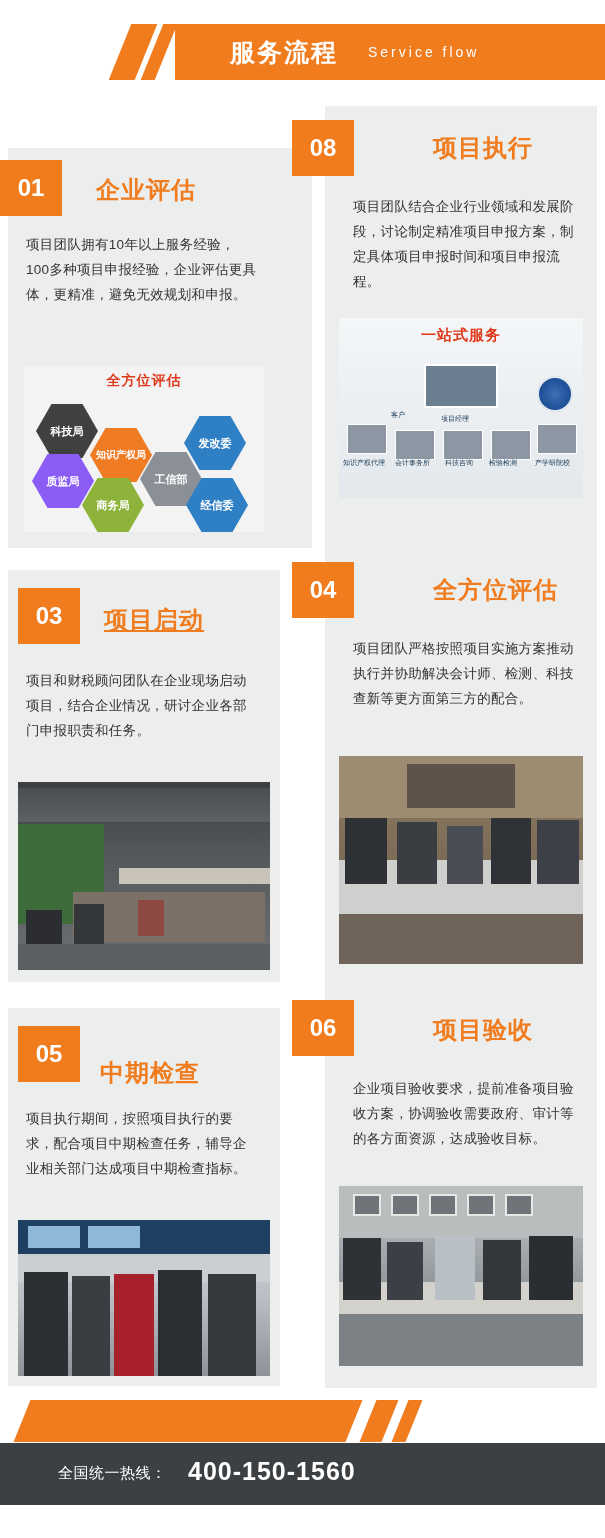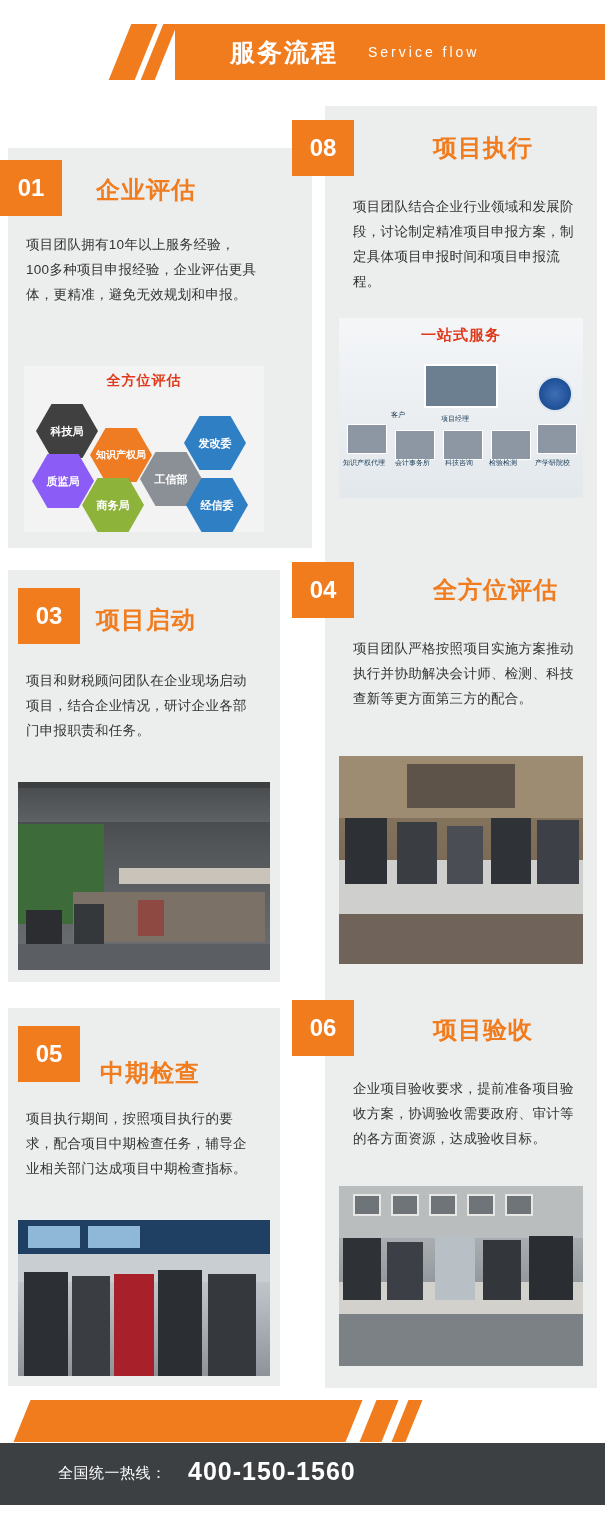--- a/index.html
+++ b/index.html
@@ -280,21 +280,21 @@
           <div class="svc-lbl" style="left:150px; top:140px;">检验检测</div>
           <div class="svc-lbl" style="left:196px; top:140px;">产学研院校</div>
         </div>
       </div>
     </div>
   </div>
 
   <div class="card" style="left:8px; top:570px; width:272px; height:412px;">
     <div class="card-inner">
       <div class="badge" style="left:10px; top:18px;">03</div>
-      <div class="card-title" style="left:88px; top:34px;">项目启动</div>
+      <div class="card-title" style="left:96px; top:34px;text-decoration:underline;">项目启动</div>
       <div class="card-text" style="left:18px; top:98px; width:232px;">项目和财税顾问团队在企业现场启动项目，结合企业情况，研讨企业各部门申报职责和任务。</div>
 
       <div class="photo" style="left:10px; top:212px; width:252px; height:188px;">
         <div class="ph-room" style="background:linear-gradient(#3b3d3f 0%, #55585b 38%, #6d7174 100%);">
           <div class="ph-band" style="top:6px; height:34px; background:linear-gradient(#4b4e51,#5e6164);"></div>
           <div style="position:absolute; left:0; top:42px; width:34%; height:100px; background:#3e6b3a;"></div>
           <div style="position:absolute; left:40%; top:86px; width:60%; height:16px; background:#c9c3ba;"></div>
           <div style="position:absolute; left:22%; top:110px; width:76%; height:50px; background:#7b7166;"></div>
           <div style="position:absolute; left:8px; top:128px; width:36px; height:44px; background:#2b2d30;"></div>
           <div style="position:absolute; left:56px; top:122px; width:30px; height:40px; background:#35383b;"></div>

